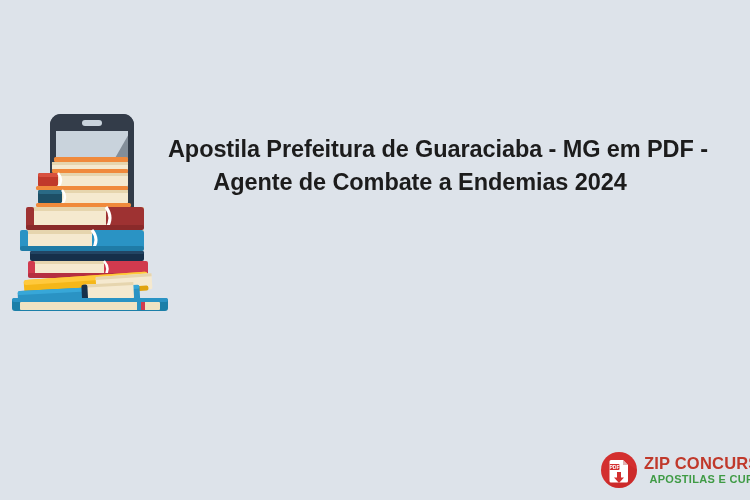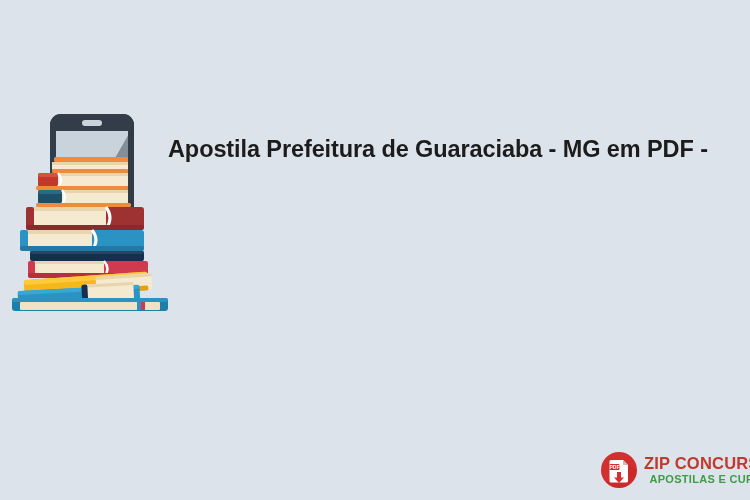--- a/index.html
+++ b/index.html
@@ -185,20 +185,21 @@
         <rect x="4" y="186" width="156" height="4" rx="2" fill="#2a93c4"></rect>
         <rect x="12" y="190" width="140" height="8" rx="1" fill="#f0e3c2"></rect>
         <rect x="129" y="190" width="4" height="8" fill="#2a93c4"></rect>
         <rect x="133" y="190" width="4" height="8" fill="#d13a4e"></rect>
       </g>
     </svg>
   </div>
 
   <div class="title-block">
     <div class="title-line">Apostila Prefeitura de Guaraciaba - MG em PDF -</div>
+    <div class="title-line">Agente de Combate a Endemias 2024</div>
   </div>
 
   <div class="logo">
     <div class="logo-mark">
       <svg width="38" height="38" viewBox="0 0 38 38" xmlns="http://www.w3.org/2000/svg">
         <circle cx="19" cy="19" r="18" fill="#d32f2f"></circle>
         <path d="M37 19 a18 18 0 0 1 -18 18 a18 18 0 0 1 -12.7 -5.3 L23 10 Z" fill="#b71c1c" opacity="0.25"></path>
         <path d="M11 9 h12 l5 5 v16 a1.5 1.5 0 0 1 -1.5 1.5 h-15.5 a1.5 1.5 0 0 1 -1.5 -1.5 v-19.5 a1.5 1.5 0 0 1 1.5 -1.5 z" fill="#ffffff"></path>
         <path d="M23 9 l5 5 h-5 z" fill="#e0b3b3"></path>
         <rect x="9.5" y="13" width="10" height="6" rx="1" fill="#d32f2f"></rect>

